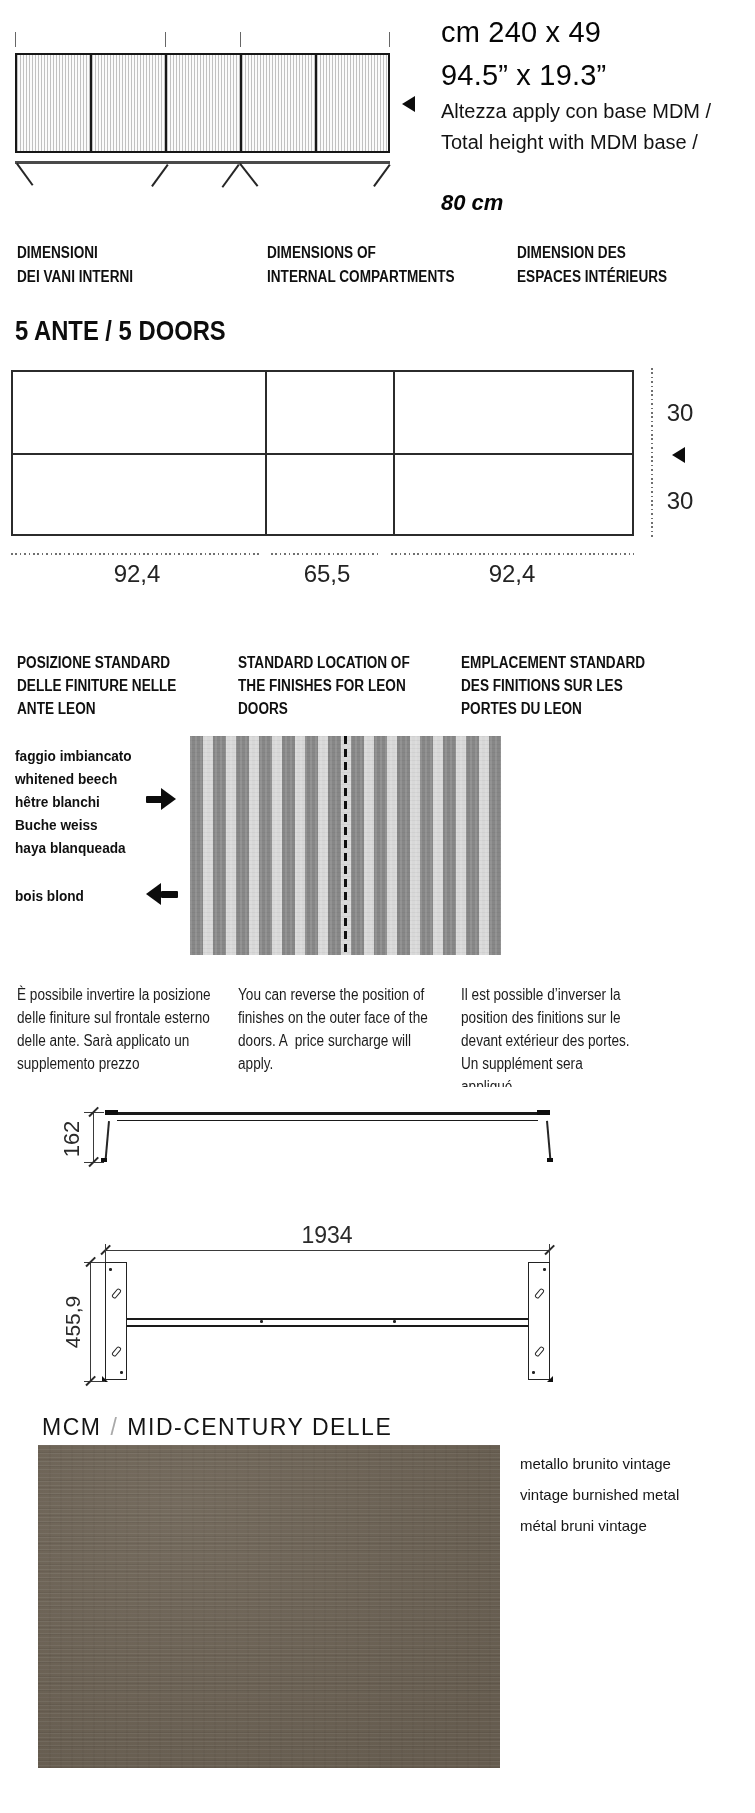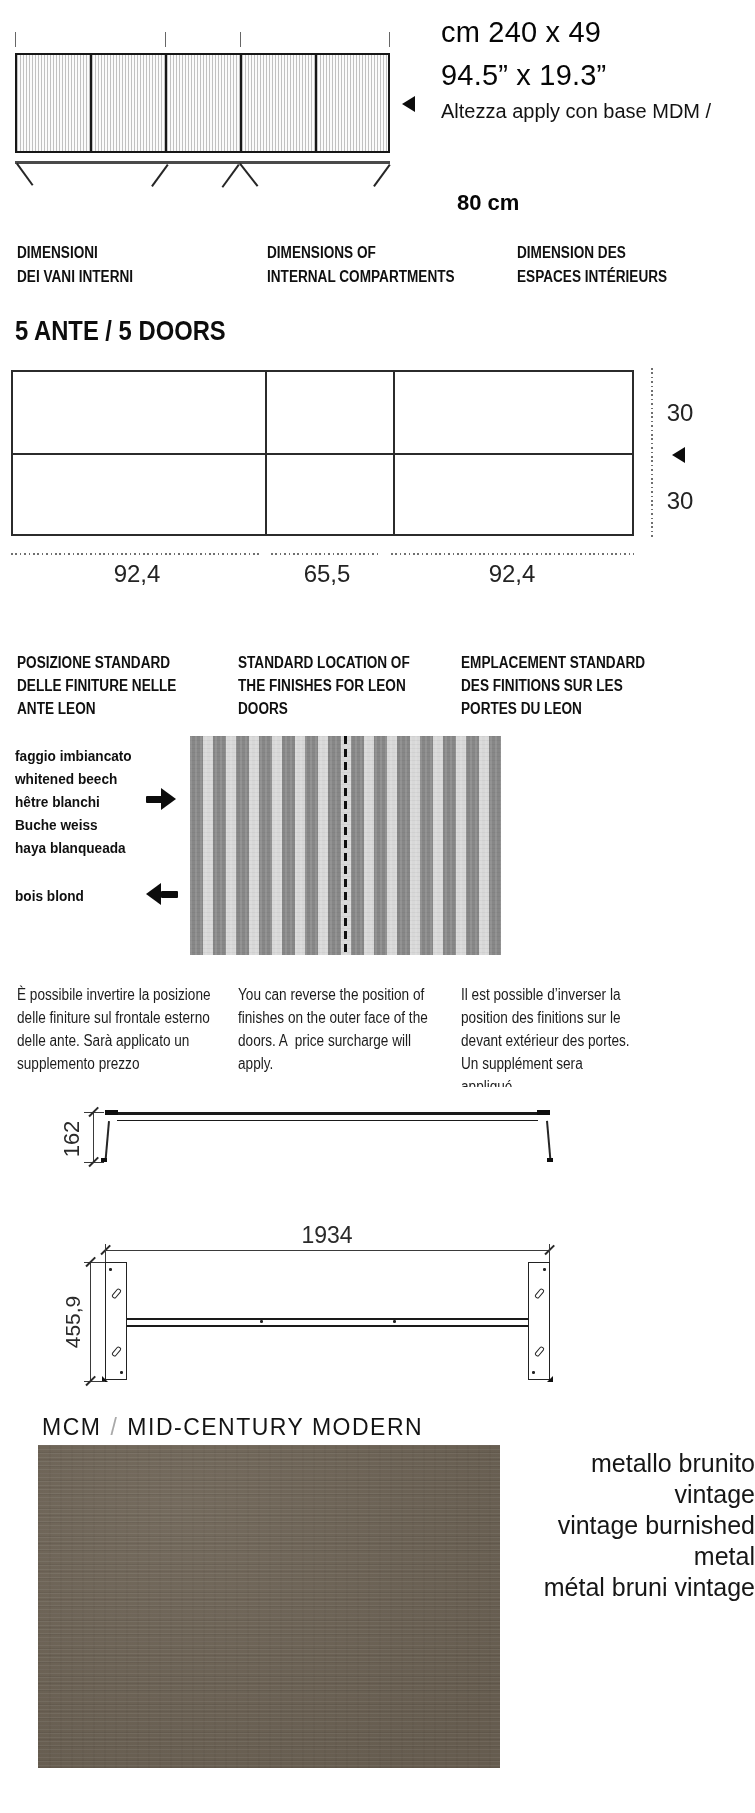--- a/index.html
+++ b/index.html
@@ -61,21 +61,21 @@
   .plate .dot{position:absolute;width:2.5px;height:2.5px;border-radius:50%;background:#222;}
   .plate .slot{position:absolute;width:9px;height:3px;border:1px solid #222;border-radius:2px;transform:rotate(-50deg);}
   .foot-tri-l{width:0;height:0;border-bottom:6px solid #111;border-right:6px solid transparent;}
   .foot-tri-r{width:0;height:0;border-bottom:6px solid #111;border-left:6px solid transparent;}
   .rot90{transform:rotate(-90deg);transform-origin:center center;text-align:center;}
   .rightcol-big{font-size:29px;color:#060606;letter-spacing:.2px;}
   .rightcol-note{font-size:20px;color:#131313;}
   .notebold{font-size:22px;font-weight:700;color:#060606;}
   .mcm-title{font-size:23px;letter-spacing:1.5px;color:#141414;}
   .mcm-sep{color:#a9a9a9;padding:0 9px;}
-  .metlabels{font-size:25px;line-height:31px;color:#161616;white-space:pre-wrap;text-align:right;}
+  .metlabels{font-size:15px;line-height:31px;color:#161616;white-space:pre-wrap;}
   .finlabel{font-weight:700;font-size:15.5px;line-height:23px;transform:scaleX(.88);transform-origin:0 0;white-space:pre-wrap;color:#101010;}
 </style>
 </head>
 <body>
 
 <div id="canvas">
 
   <div class="abs bignum" style="left:50px;top:10px;width:80px;">96</div>
   <div class="abs bignum" style="left:162px;top:10px;width:80px;">48</div>
   <div class="abs bignum" style="left:275px;top:10px;width:80px;">96</div>
@@ -97,21 +97,22 @@
   <div class="leg" style="left:167px;top:164px;height:27px;transform:rotate(36deg);"></div>
   <div class="leg" style="left:238px;top:164px;height:28px;transform:rotate(36deg);"></div>
   <div class="leg" style="left:239px;top:164px;height:29px;transform:rotate(-38deg);"></div>
   <div class="leg" style="left:389px;top:164px;height:27px;transform:rotate(36deg);"></div>
 
   <div class="abs tri-left" style="left:402px;top:96px;"></div>
 
   <div class="abs rightcol-big" style="left:441px;top:16px;">cm 240 x 49</div>
   <div class="abs rightcol-big" style="left:441px;top:59px;">94.5” x 19.3”</div>
   <div class="abs rightcol-note" style="left:441px;top:100px;">Altezza apply con base MDM /</div>
-  <div class="abs notebold" style="left:457px;top:190px;">80 cm</div>
+  <div class="abs rightcol-note" style="left:441px;top:131px;">Total height with MDM base /</div>
+  <div class="abs notebold" style="left:441px;top:190px;font-style:italic;">80 cm</div>
 
   <div class="abs hcond" style="left:17px;top:241px;">DIMENSIONI
 DEI VANI INTERNI</div>
   <div class="abs hcond" style="left:267px;top:241px;">DIMENSIONS OF
 INTERNAL COMPARTMENTS</div>
   <div class="abs hcond" style="left:517px;top:241px;">DIMENSION DES
 ESPACES INTÉRIEURS</div>
 
   <div class="abs title-big" style="left:15px;top:315px;">5 ANTE / 5 DOORS</div>
 
@@ -222,21 +223,21 @@
   <div class="abs" style="left:393px;top:1320px;width:2.5px;height:2.5px;border-radius:50%;background:#222;"></div>
 
   <div class="abs dimline" style="left:84px;top:1262px;width:21px;height:1px;"></div>
   <div class="abs dimline" style="left:84px;top:1381px;width:21px;height:1px;"></div>
   <div class="abs dimline" style="left:90px;top:1262px;width:1px;height:120px;"></div>
   <div class="abs tick-slant" style="left:84px;top:1261px;"></div>
   <div class="abs tick-slant" style="left:84px;top:1380px;"></div>
   <div class="abs dimnum rot90" style="left:42px;top:1310px;width:62px;font-size:21px;">455,9</div>
 
   <div class="abs mcm-title" style="left:42px;top:1414px;">
-    <span>MCM</span><span class="mcm-sep">/</span><span>MID-CENTURY MODERN</span>
+    <span>MCM</span><span class="mcm-sep">/</span><span>MID-CENTURY DELLE</span>
   </div>
 
   <div class="abs wood" style="left:38px;top:1445px;width:462px;height:323px;"></div>
   <div class="abs metlabels" style="left:520px;top:1448px;">metallo brunito vintage
 vintage burnished metal
 métal bruni vintage</div>
 
 </div>
 
 </body></html>

